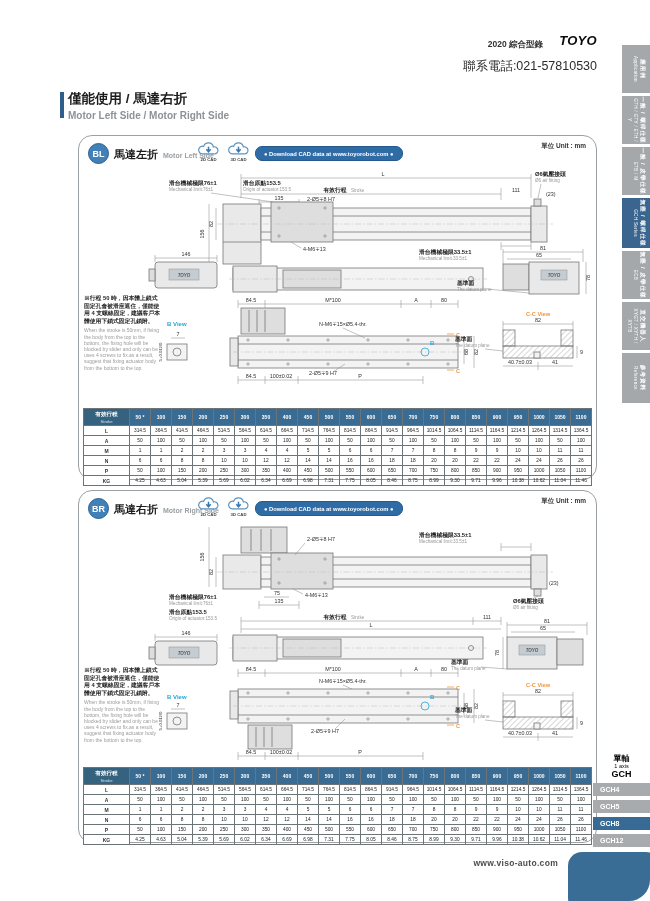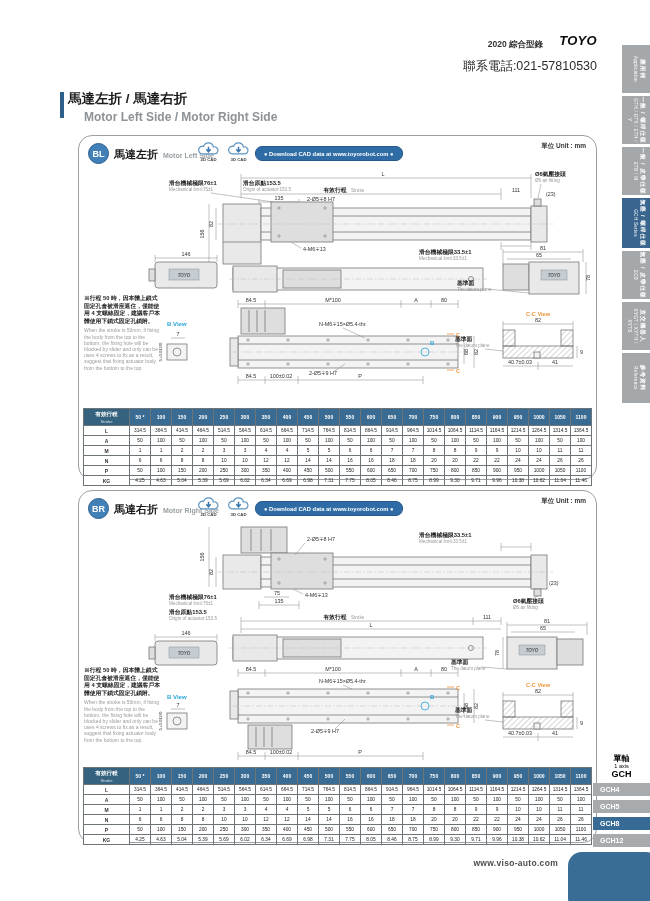--- a/index.html
+++ b/index.html
@@ -1,26 +1,26 @@
 <!DOCTYPE html>
 <html><head>
 <meta charset="utf-8">
 <style>
   html,body{margin:0;padding:0;background:#fff;}
   .page{position:relative;width:650px;height:901px;background:#ffffff;overflow:hidden;
-        font-family:"Liberation Sans",sans-serif;color:#222;}
+        font-family:"Liberation Sans",sans-serif;color:#222;border-radius:21px;}
   
   .brandrow{position:absolute;top:39px;right:107px;font-size:8.5px;font-weight:bold;color:#333;}
   .toyo{position:absolute;top:33px;right:53px;font-size:13px;font-weight:900;font-style:italic;
         color:#0b0b0b;letter-spacing:0.3px;}
   .phone{position:absolute;top:58px;right:53px;font-size:12.5px;color:#2b2b2b;}
   .headblock{position:absolute;left:60px;top:90px;}
   .headbar{position:absolute;left:0;top:2px;width:4px;height:26px;background:#2e5f8a;}
   .headzh{margin-left:8px;font-size:13.5px;font-weight:bold;color:#1c1c1c;}
-  .headen{margin-left:24px;font-size:12px;font-weight:bold;color:#8d9296;margin-top:2px;}
+  .headen{margin-left:8px;font-size:10px;font-weight:bold;color:#8d9296;margin-top:2px;}
   
   .stab{position:absolute;right:0;width:28px;background:#a4a8ab;color:#fff;overflow:hidden;}
   .stab.active{background:#39658e;}
   .stab-in{position:absolute;left:28px;top:0;transform:rotate(90deg);transform-origin:0 0;
            height:28px;text-align:center;padding-top:4px;box-sizing:border-box;}
   .stz{font-size:5.6px;font-weight:bold;letter-spacing:1px;line-height:7px;}
   .ste{font-size:4.6px;letter-spacing:0.3px;line-height:6px;margin-top:1px;}
   
   .panel{position:absolute;left:78px;width:519px;background:#fff;border:1px solid #9aa0a4;
          border-radius:14px;box-sizing:border-box;}
@@ -82,21 +82,21 @@
 <body>
 
 <div class="page">
 
   <div class="brandrow">2020 綜合型錄</div>
   <div class="toyo">TOYO</div>
   <div class="phone">聯系電話:021-57810530</div>
 
   <div class="headblock">
     <div class="headbar"></div>
-    <div class="headzh">馬達左折 / 馬達右折</div>
+    <div class="headzh">僅能使用 / 馬達右折</div>
     <div class="headen">Motor Left Side / Motor Right Side</div>
   </div>
 
   <div class="stab" style="top:45px;height:48px">
     <div class="stab-in" style="width:48px">
         <div class="stz">應用例</div>
         <div class="ste">Application</div>
       </div>
     </div>
   <div class="stab" style="top:96px;height:48px">

